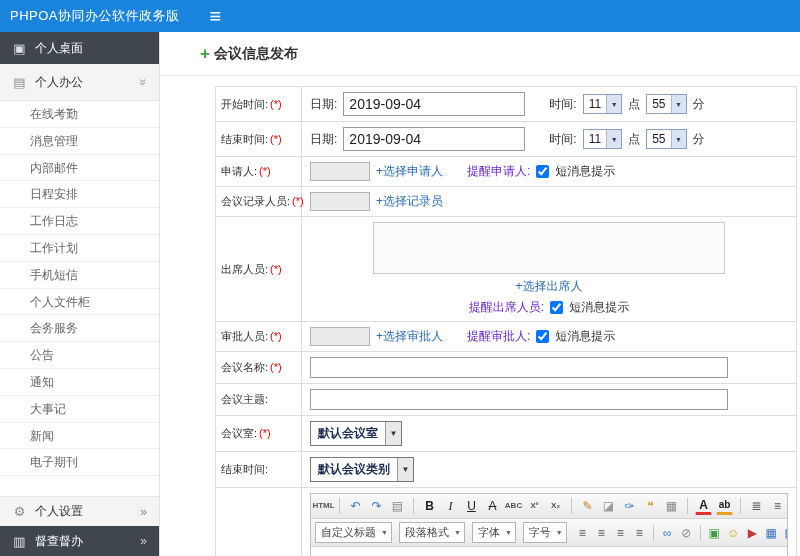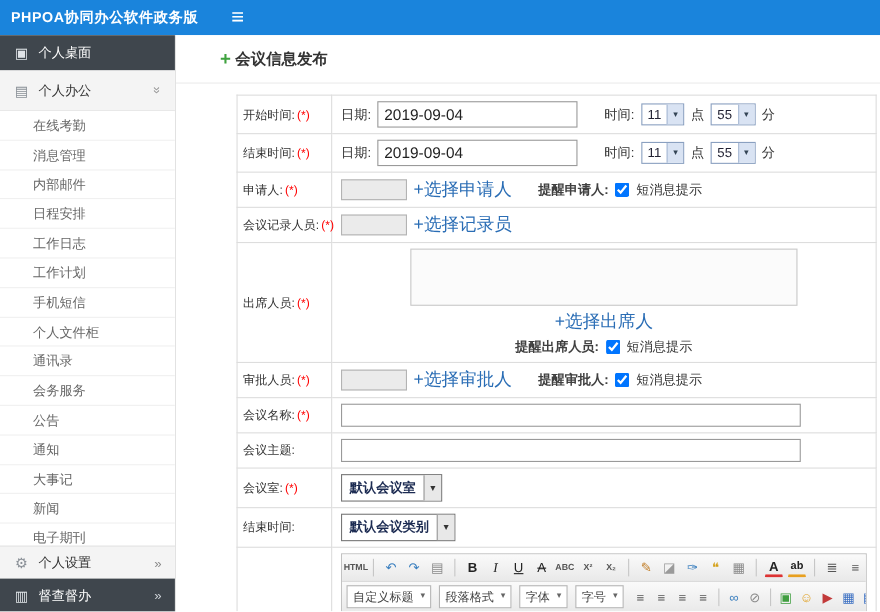--- a/index.html
+++ b/index.html
@@ -1,21 +1,21 @@
 <!DOCTYPE html>
 <html style="--topbar-bg: #1a84dc; --link: #2a6db5; --required: #ff0000; --accent-green: #3fa23f;"><head>
 <meta charset="utf-8">
 <style>
   * { margin:0; padding:0; box-sizing:border-box; }
   html,body { width:800px; height:556px; overflow:hidden; }
   body { font-family:"Liberation Sans", sans-serif; background:#fff; }
 
   
   .topbar { height:32px; background:var(--topbar-bg,#1a84dc); display:flex; align-items:center; color:#fff; }
-  .topbar-title { font-size:13px; font-weight:bold; padding-left:10px; letter-spacing:0.5px; }
+  .topbar-title { font-size:13px; font-weight:normal; padding-left:10px; letter-spacing:0.5px; }
   .hamburger { margin-left:30px; font-size:20px; line-height:1; cursor:pointer; }
 
   .layout { display:flex; height:524px; }
 
   
   .sidebar { width:160px; flex:0 0 160px; background:#fbfbfb; border-right:1px solid #e2e2e2; display:flex; flex-direction:column; font-size:12px; }
   .side-dark { background:#3f464d; color:#fff; height:32px; display:flex; align-items:center; padding:0 12px; gap:8px; flex:0 0 auto; cursor:pointer; }
   .side-dark .chev { margin-left:auto; color:#cfd4d9; }
   .side-office { height:37px; display:flex; align-items:center; padding:0 12px; gap:8px; color:#333; background:#f4f4f4; border-bottom:1px solid #e8e8e8; flex:0 0 auto; cursor:pointer; }
   .side-office .chev { margin-left:auto; color:#999; transform:rotate(90deg); }
@@ -42,22 +42,22 @@
   .ctl { display:flex; align-items:center; gap:6px; flex-wrap:nowrap; white-space:nowrap; }
   .stack { display:flex; flex-direction:column; gap:4px; align-items:center; }
   .gap { width:12px; flex:0 0 12px; }
 
   input.date { width:182px; height:24px; border:1px solid #9a9a9a; font-size:14px; padding:2px 5px; font-family:inherit; color:#222; }
   .mini-select { display:inline-flex; align-items:stretch; border:1px solid #8aa0c0; height:20px; background:#fff; cursor:pointer; }
   .mini-select .msv { padding:2px 5px; font-size:12px; color:#223; }
   .mini-select .arr { width:15px; background:#d9e3f3; border-left:1px solid #aabbd4; font-size:7px; display:flex; align-items:center; justify-content:center; color:#345; }
 
   input.small { width:60px; height:19px; background:#ebebeb; border:1px solid #b3b3b3; }
-  a.pick { color:var(--link,#2a6db5); text-decoration:none; font-size:16px; cursor:pointer; white-space:nowrap; }
-  .boldlbl { font-weight:bold; color:#404040; }
+  a.pick { color:var(--link,#2a6db5); text-decoration:none; font-size:12px; cursor:pointer; white-space:nowrap; }
+  .boldlbl { font-weight:normal; color:#6d28d9; }
   input.cb { width:13px; height:13px; cursor:pointer; }
 
   textarea.attend { width:352px; height:52px; background:#fbfbfb; border:1px solid #c9c9c9; resize:none; font-family:inherit; }
   input.long { width:418px; height:21px; border:1px solid #9a9a9a; padding:0 4px; font-size:12px; font-family:inherit; }
 
   .big-select { display:inline-flex; align-items:stretch; border:1px solid #777; background:#fff; font-size:12px; font-weight:bold; color:#1c2b52; cursor:pointer; }
   .big-select .bsv { padding:3px 7px; }
   .big-select .arr { width:16px; background:#e8e8e8; border-left:1px solid #999; display:flex; align-items:center; justify-content:center; font-size:8px; color:#333; }
 
   
@@ -98,21 +98,20 @@
     </div>
     <div id="sidebar-items">
         <div class="side-item">在线考勤</div>
         <div class="side-item">消息管理</div>
         <div class="side-item">内部邮件</div>
         <div class="side-item">日程安排</div>
         <div class="side-item">工作日志</div>
         <div class="side-item">工作计划</div>
         <div class="side-item">手机短信</div>
         <div class="side-item">个人文件柜</div>
-        <div class="side-item">通讯录</div>
         <div class="side-item">会务服务</div>
         <div class="side-item">公告</div>
         <div class="side-item">通知</div>
         <div class="side-item">大事记</div>
         <div class="side-item">新闻</div>
         <div class="side-item">电子期刊</div>
       </div>
     <div class="side-settings">
       <span class="side-icon">⚙</span>
       <span>个人设置</span>

